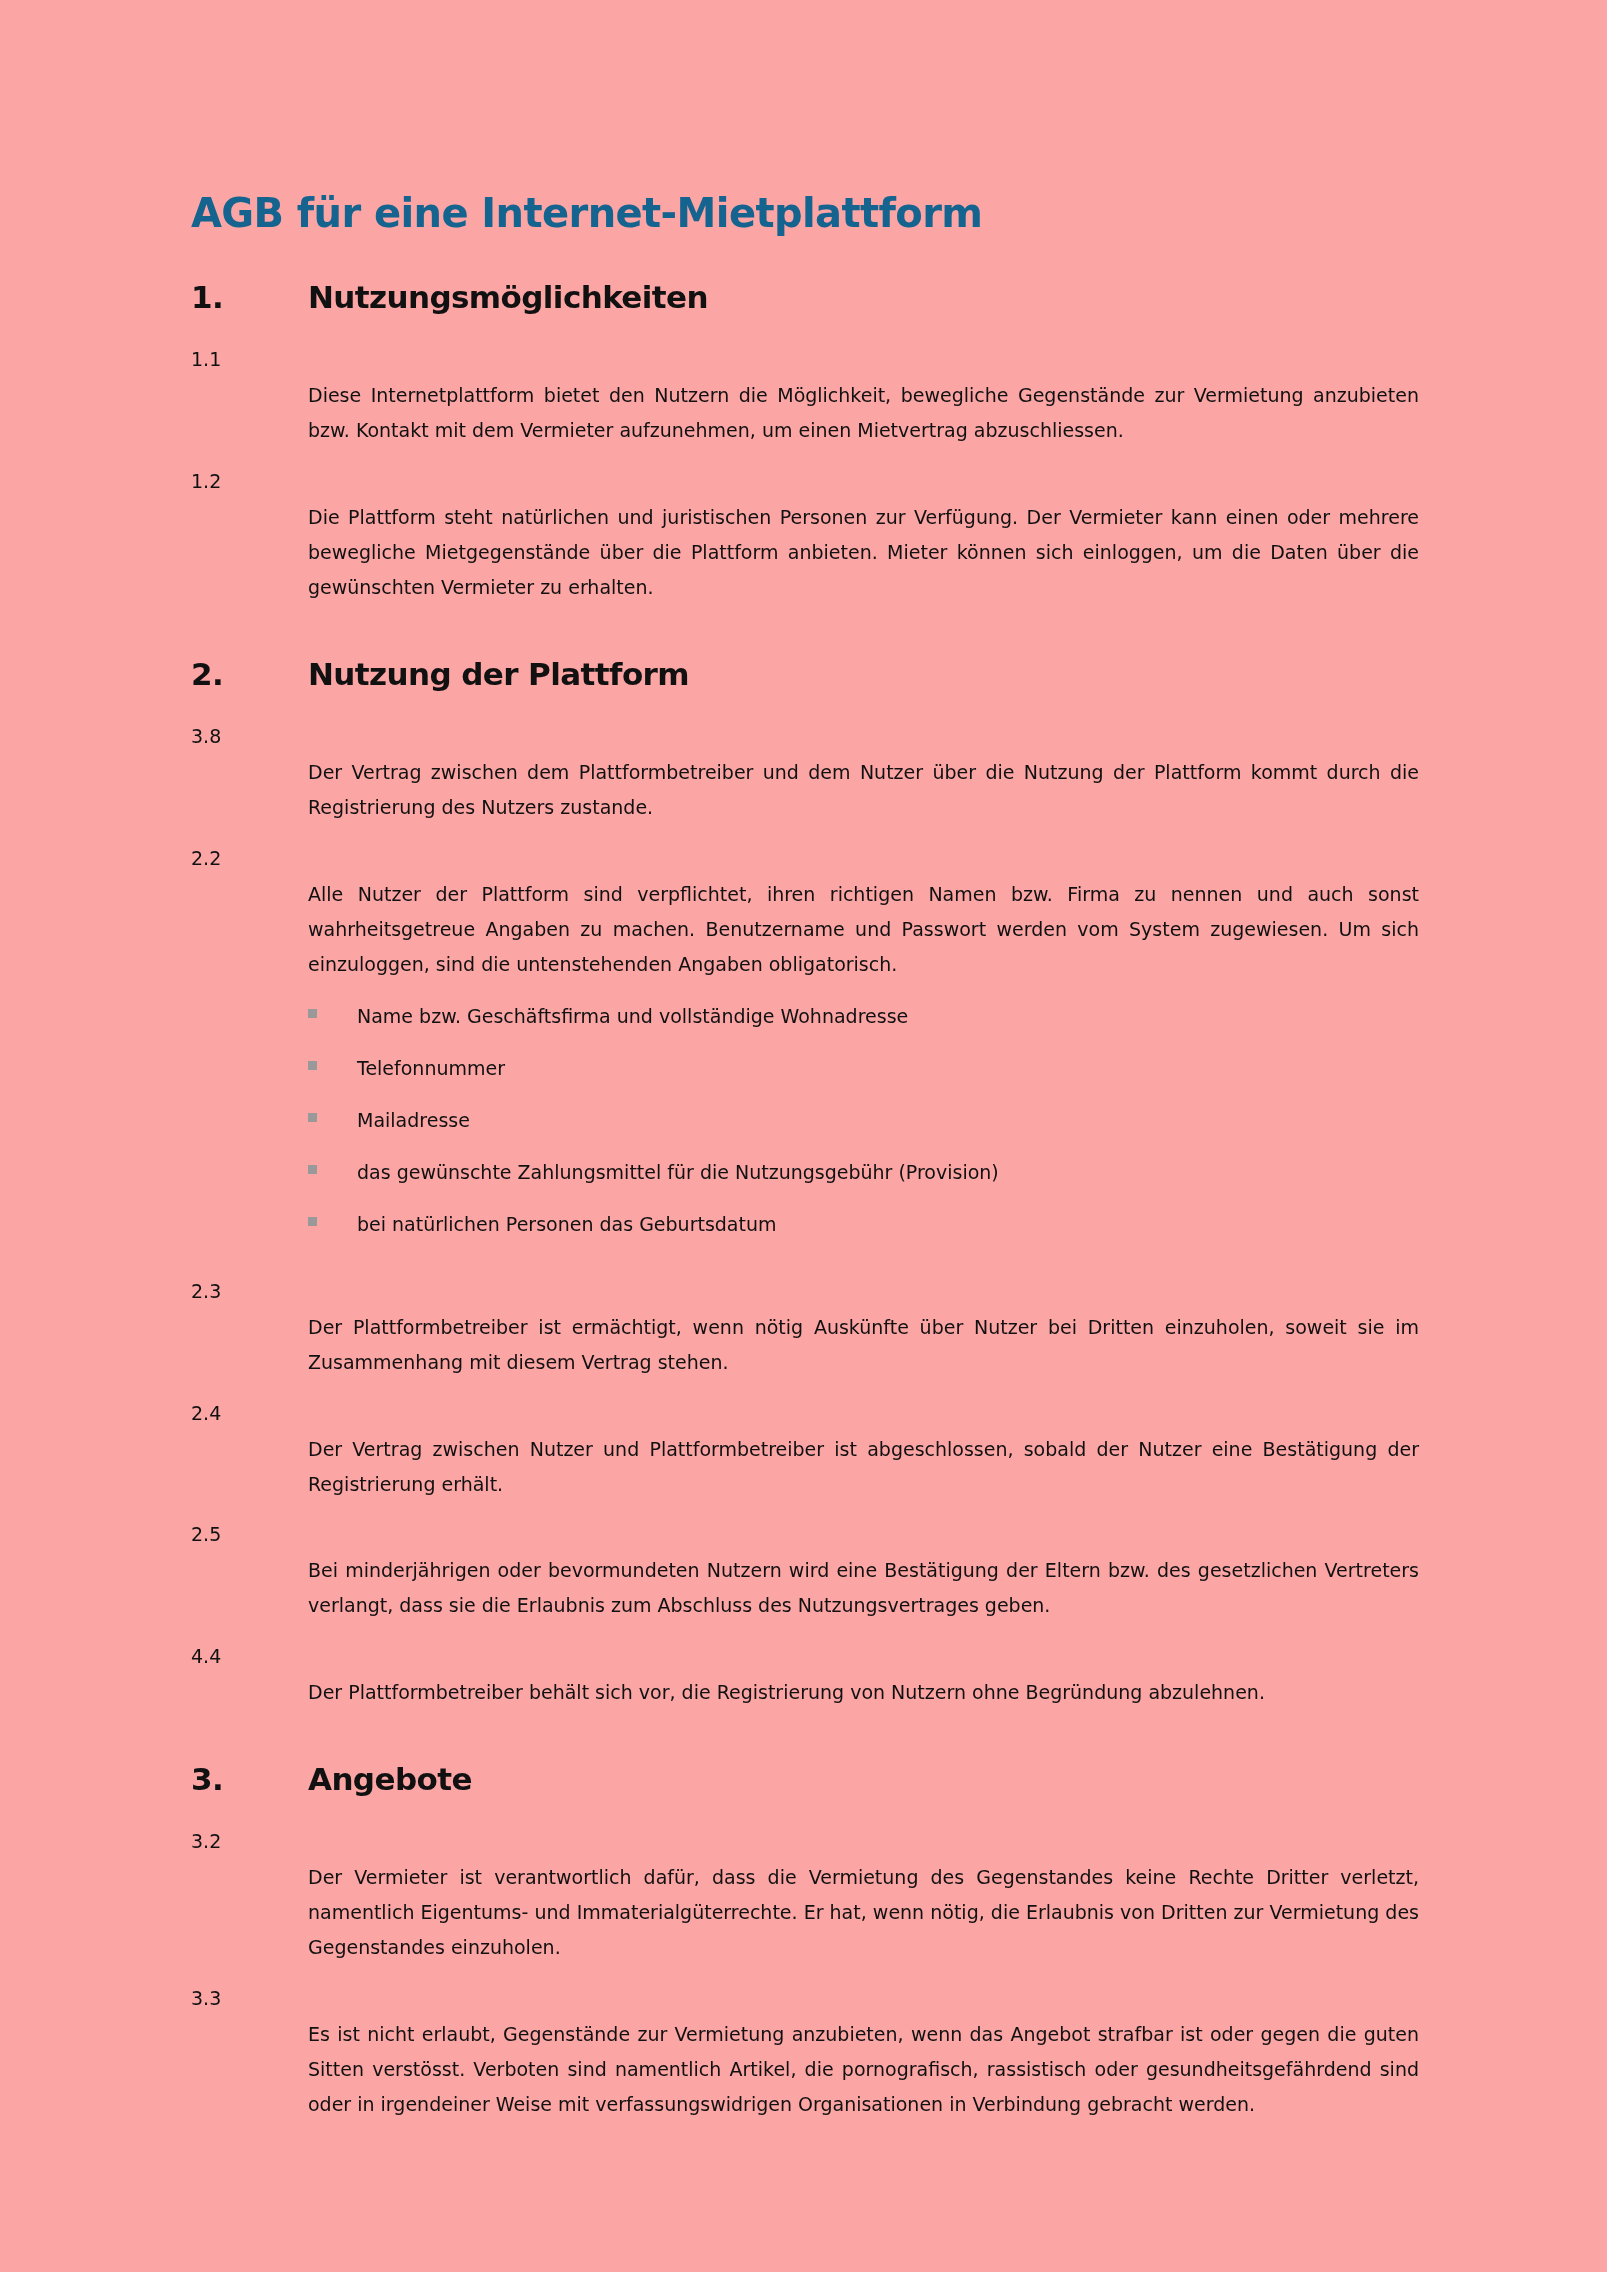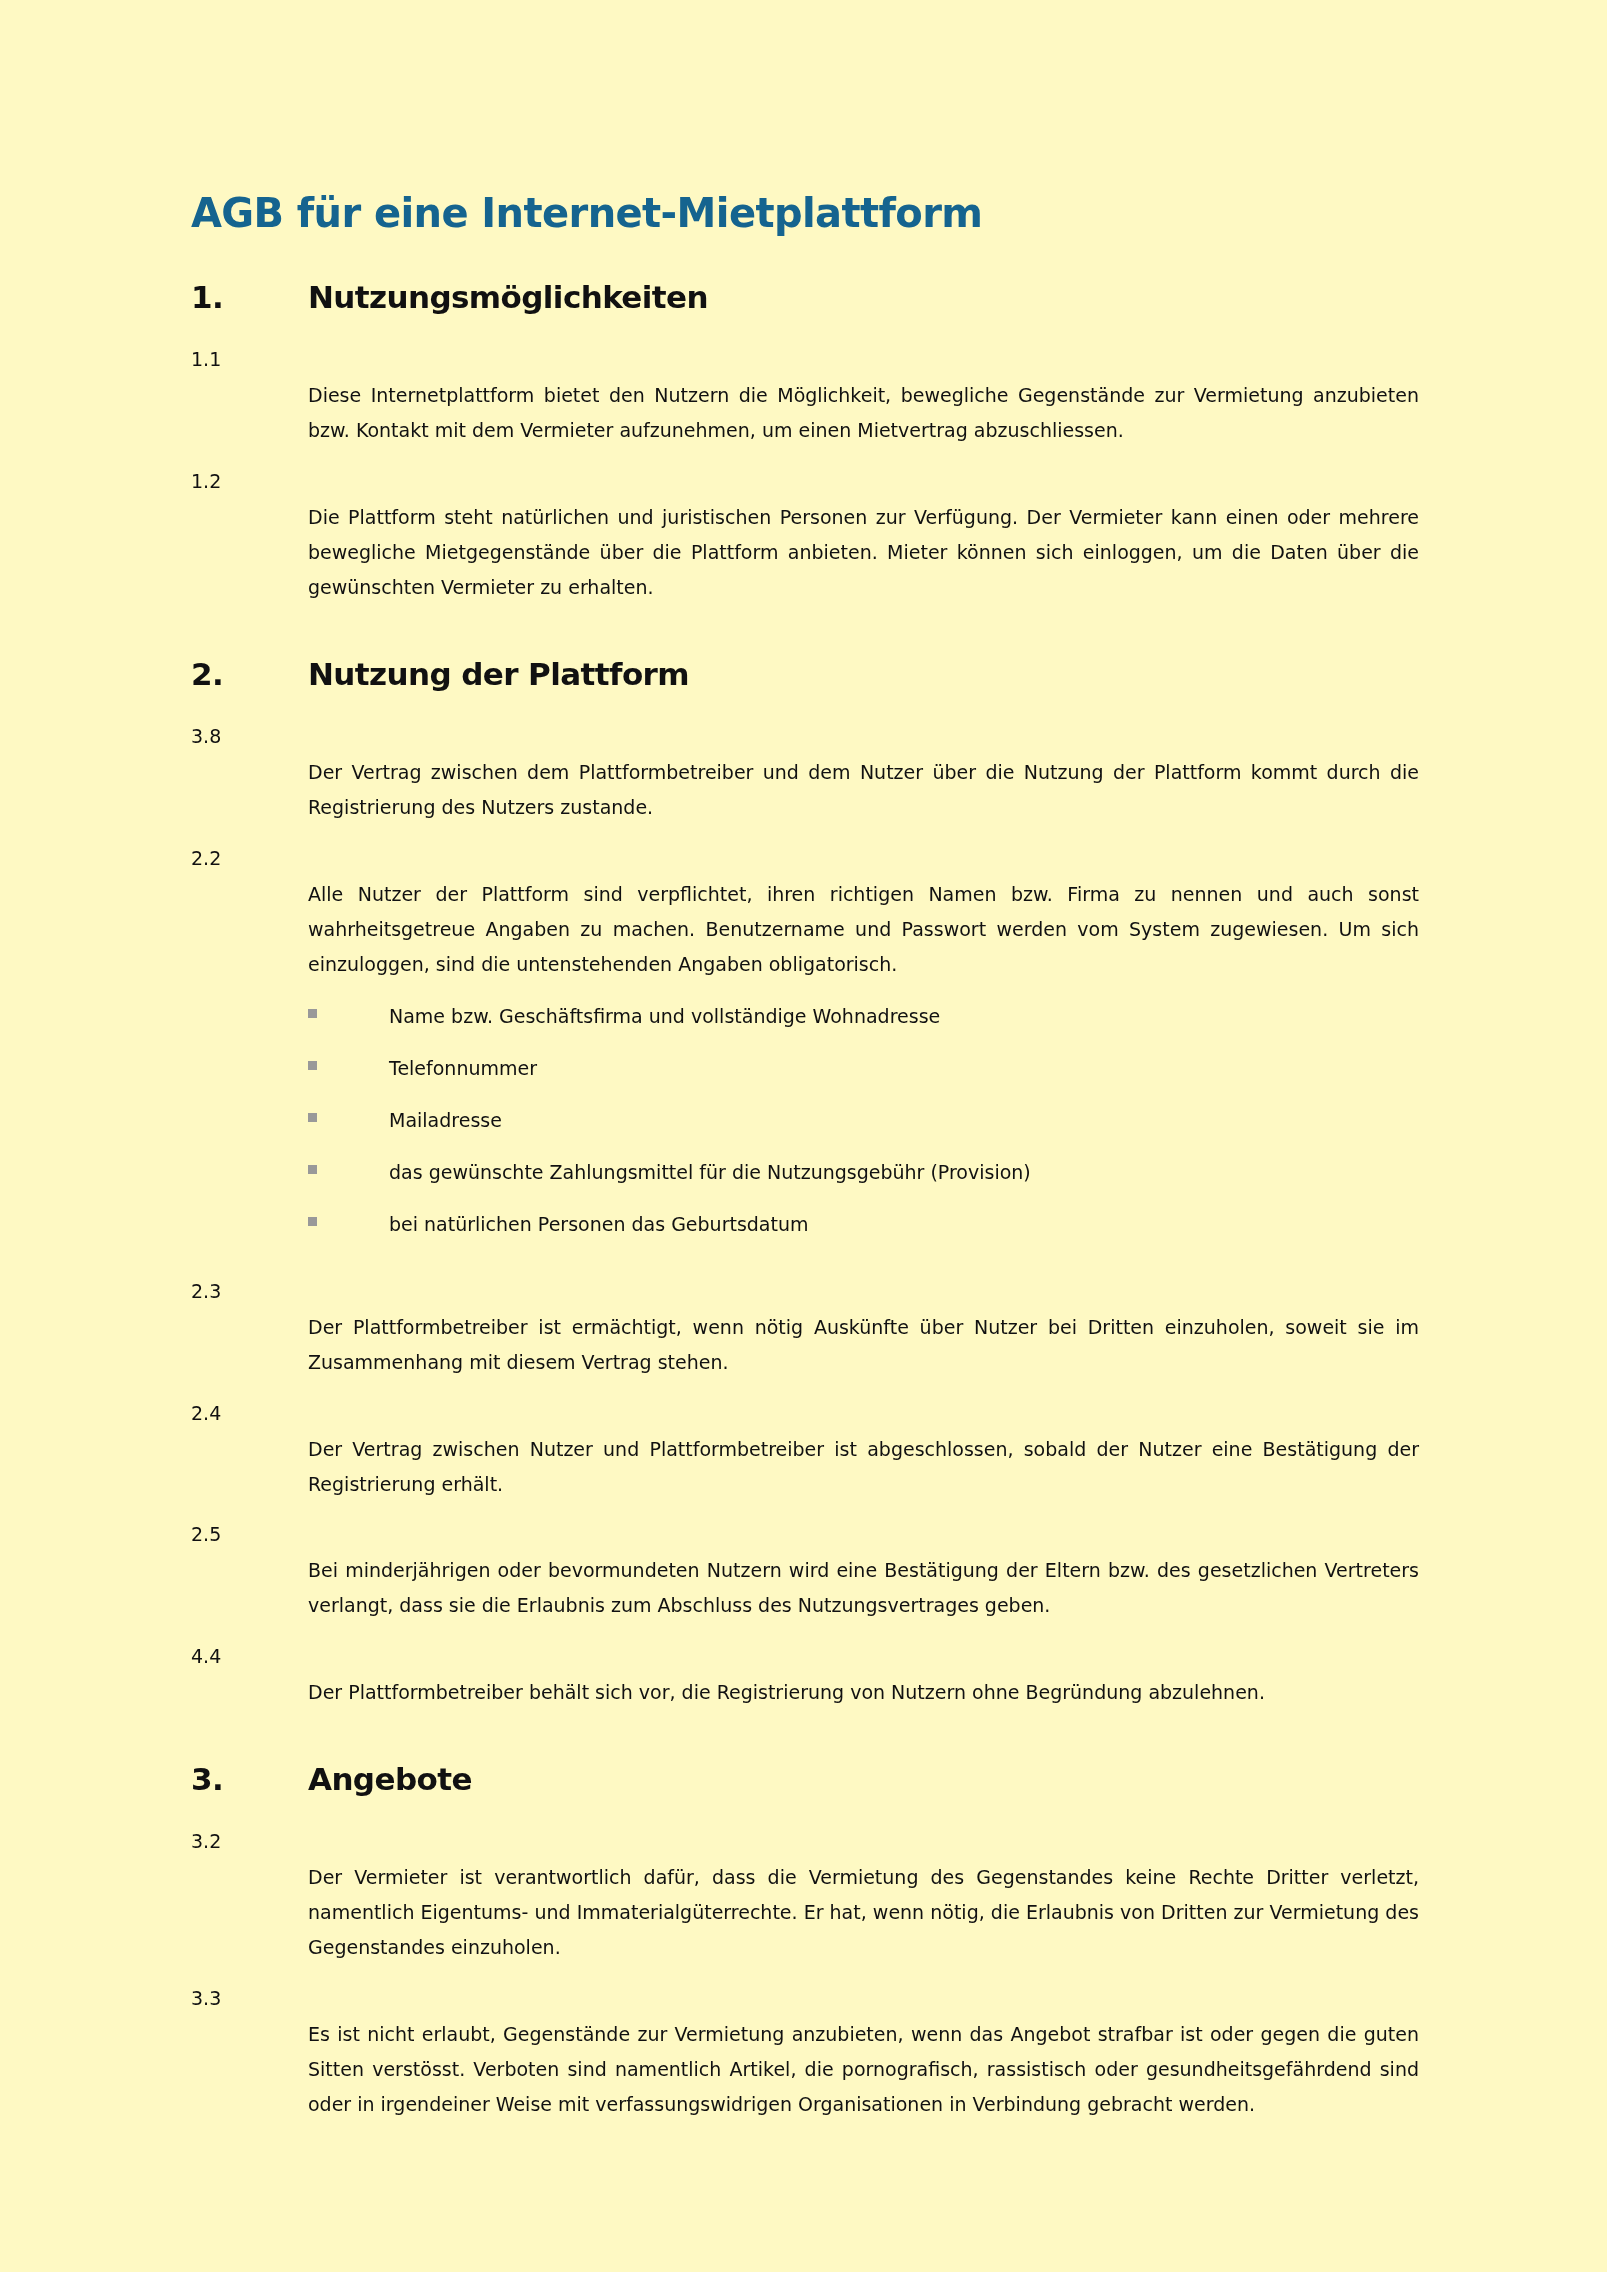--- a/index.html
+++ b/index.html
@@ -10,21 +10,21 @@
     background: #ffffff;
     font-family: "DejaVu Sans", "Liberation Sans", sans-serif;
     color: #111111;
   }
   .page {
     position: absolute;
     left: 0;
     top: 0;
     width: 1607px;
     height: 2273px;
-    background: #fef9c3;
+    background: #fca5a5;
     overflow: hidden;
   }
   .content {
     padding: 190px 0 0 191px;
     width: 1228px;
   }
   .doc-title {
     font-size: 40px;
     font-weight: bold;
     color: #15648f;
@@ -57,21 +57,20 @@
     margin-top: 36px;
     -webkit-hyphens: manual;
   }
   .bullet-list {
     margin-top: 17px;
   }
   .bullet-row {
     display: grid;
     grid-template-columns: 49px 1fr;
     margin: 0 0 17px 0;
-    gap: 32px;
   }
   .bullet-marker {
     width: 9px;
     height: 9px;
     background: #999999;
     margin-top: 10.4px;
   }
   .bullet-text {
     text-align: left;
   }

